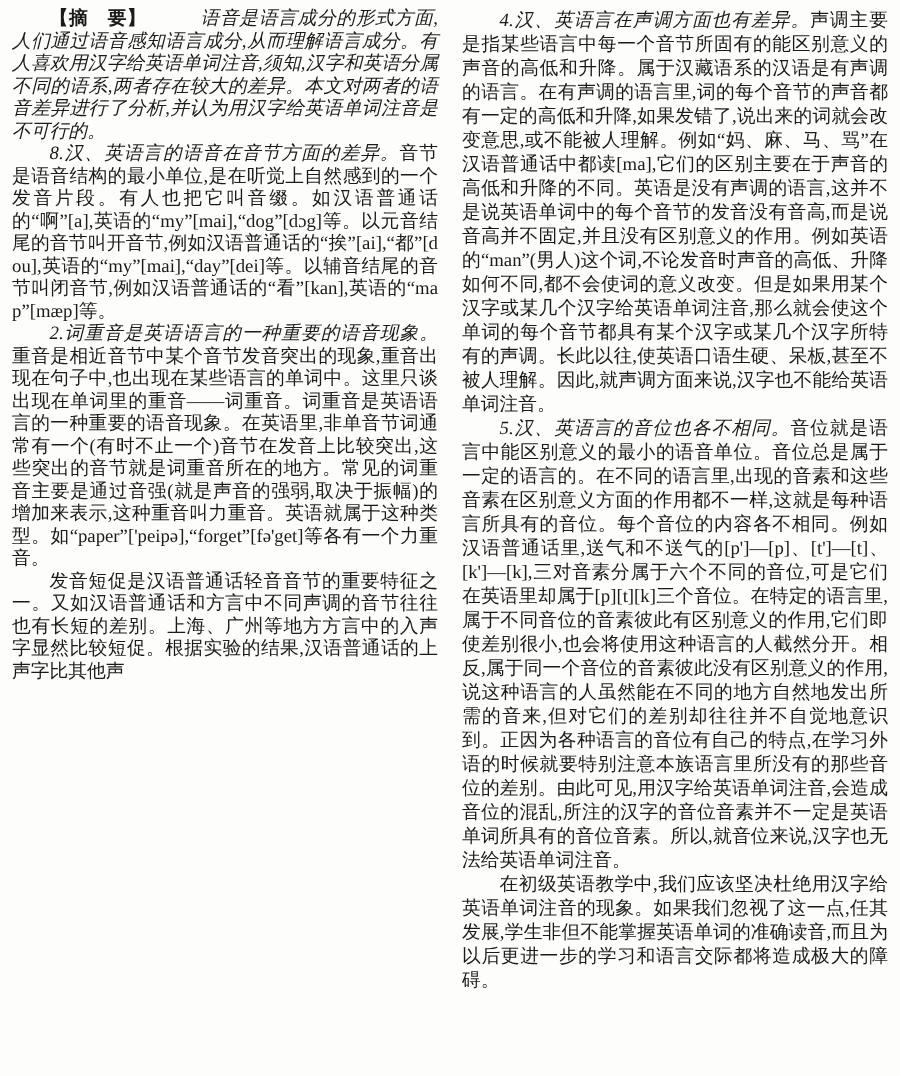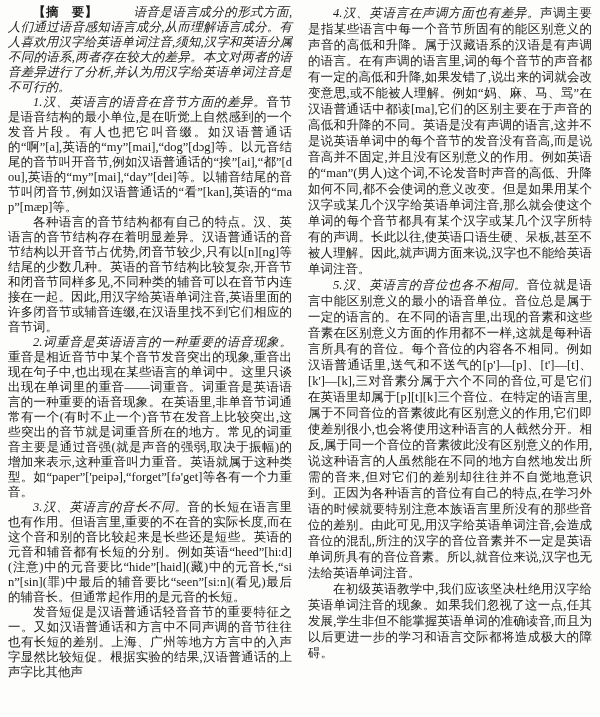--- a/index.html
+++ b/index.html
@@ -37,24 +37,22 @@
   .run-head { font-style: italic; }
   .run-body { font-style: normal; }
 </style>
 </head>
 <body>
 
 <div class="page">
   <div class="columns-row">
       <div class="column column-left">
         <p class="para"><span class="run-label">【摘　要】</span><span class="run-kai">语音是语言成分的形式方面,人们通过语音感知语言成分,从而理解语言成分。有人喜欢用汉字给英语单词注音,须知,汉字和英语分属不同的语系,两者存在较大的差异。本文对两者的语音差异进行了分析,并认为用汉字给英语单词注音是不可行的。</span></p>
-        <p class="para"><span class="run-head">1.汉、英语言的语音在音节方面的差异。</span><span class="run-body">音节是语音结构的最小单位,是在听觉上自然感到的一个发音片段。有人也把它叫音缀。如汉语普通话的“啊”[a],英语的“my”[mai],“dog”[dɔg]等。以元音结尾的音节叫开音节,例如汉语普通话的“挨”[ai],“都”[dou],英语的“my”[mai],“day”[dei]等。以辅音结尾的音节叫闭音节,例如汉语普通话的“看”[kan],英语的“map”[mæp]等。</span></p>
-        <p class="para"><span class="run-body">各种语言的音节结构都有自己的特点。汉、英语言的音节结构存在着明显差异。汉语普通话的音节结构以开音节占优势,闭音节较少,只有以[n][ng]等结尾的少数几种。英语的音节结构比较复杂,开音节和闭音节同样多见,不同种类的辅音可以在音节内连接在一起。因此,用汉字给英语单词注音,英语里面的许多闭音节或辅音连缀,在汉语里找不到它们相应的音节词。</span></p>
+        <p class="para"><span class="run-head">8.汉、英语言的语音在音节方面的差异。</span><span class="run-body">音节是语音结构的最小单位,是在听觉上自然感到的一个发音片段。有人也把它叫音缀。如汉语普通话的“啊”[a],英语的“my”[mai],“dog”[dɔg]等。以元音结尾的音节叫开音节,例如汉语普通话的“挨”[ai],“都”[dou],英语的“my”[mai],“day”[dei]等。以辅音结尾的音节叫闭音节,例如汉语普通话的“看”[kan],英语的“map”[mæp]等。</span></p>
         <p class="para"><span class="run-head">2.词重音是英语语言的一种重要的语音现象。</span><span class="run-body">重音是相近音节中某个音节发音突出的现象,重音出现在句子中,也出现在某些语言的单词中。这里只谈出现在单词里的重音——词重音。词重音是英语语言的一种重要的语音现象。在英语里,非单音节词通常有一个(有时不止一个)音节在发音上比较突出,这些突出的音节就是词重音所在的地方。常见的词重音主要是通过音强(就是声音的强弱,取决于振幅)的增加来表示,这种重音叫力重音。英语就属于这种类型。如“paper”['peipə],“forget”[fə'get]等各有一个力重音。</span></p>
-        <p class="para"><span class="run-head">3.汉、英语言的音长不同。</span><span class="run-body">音的长短在语言里也有作用。但语言里,重要的不在音的实际长度,而在这个音和别的音比较起来是长些还是短些。英语的元音和辅音都有长短的分别。例如英语“heed”[hi:d](注意)中的元音要比“hide”[haid](藏)中的元音长,“sin”[sin](罪)中最后的辅音要比“seen”[si:n](看见)最后的辅音长。但通常起作用的是元音的长短。</span></p>
         <p class="para"><span class="run-body">发音短促是汉语普通话轻音音节的重要特征之一。又如汉语普通话和方言中不同声调的音节往往也有长短的差别。上海、广州等地方方言中的入声字显然比较短促。根据实验的结果,汉语普通话的上声字比其他声</span></p>
       </div>
       <div class="column column-right">
         <p class="para"><span class="run-head">4.汉、英语言在声调方面也有差异。</span><span class="run-body">声调主要是指某些语言中每一个音节所固有的能区别意义的声音的高低和升降。属于汉藏语系的汉语是有声调的语言。在有声调的语言里,词的每个音节的声音都有一定的高低和升降,如果发错了,说出来的词就会改变意思,或不能被人理解。例如“妈、麻、马、骂”在汉语普通话中都读[ma],它们的区别主要在于声音的高低和升降的不同。英语是没有声调的语言,这并不是说英语单词中的每个音节的发音没有音高,而是说音高并不固定,并且没有区别意义的作用。例如英语的“man”(男人)这个词,不论发音时声音的高低、升降如何不同,都不会使词的意义改变。但是如果用某个汉字或某几个汉字给英语单词注音,那么就会使这个单词的每个音节都具有某个汉字或某几个汉字所特有的声调。长此以往,使英语口语生硬、呆板,甚至不被人理解。因此,就声调方面来说,汉字也不能给英语单词注音。</span></p>
         <p class="para"><span class="run-head">5.汉、英语言的音位也各不相同。</span><span class="run-body">音位就是语言中能区别意义的最小的语音单位。音位总是属于一定的语言的。在不同的语言里,出现的音素和这些音素在区别意义方面的作用都不一样,这就是每种语言所具有的音位。每个音位的内容各不相同。例如汉语普通话里,送气和不送气的[p']—[p]、[t']—[t]、[k']—[k],三对音素分属于六个不同的音位,可是它们在英语里却属于[p][t][k]三个音位。在特定的语言里,属于不同音位的音素彼此有区别意义的作用,它们即使差别很小,也会将使用这种语言的人截然分开。相反,属于同一个音位的音素彼此没有区别意义的作用,说这种语言的人虽然能在不同的地方自然地发出所需的音来,但对它们的差别却往往并不自觉地意识到。正因为各种语言的音位有自己的特点,在学习外语的时候就要特别注意本族语言里所没有的那些音位的差别。由此可见,用汉字给英语单词注音,会造成音位的混乱,所注的汉字的音位音素并不一定是英语单词所具有的音位音素。所以,就音位来说,汉字也无法给英语单词注音。</span></p>
         <p class="para"><span class="run-body">在初级英语教学中,我们应该坚决杜绝用汉字给英语单词注音的现象。如果我们忽视了这一点,任其发展,学生非但不能掌握英语单词的准确读音,而且为以后更进一步的学习和语言交际都将造成极大的障碍。</span></p>
       </div>
     </div>
 </div>
 

